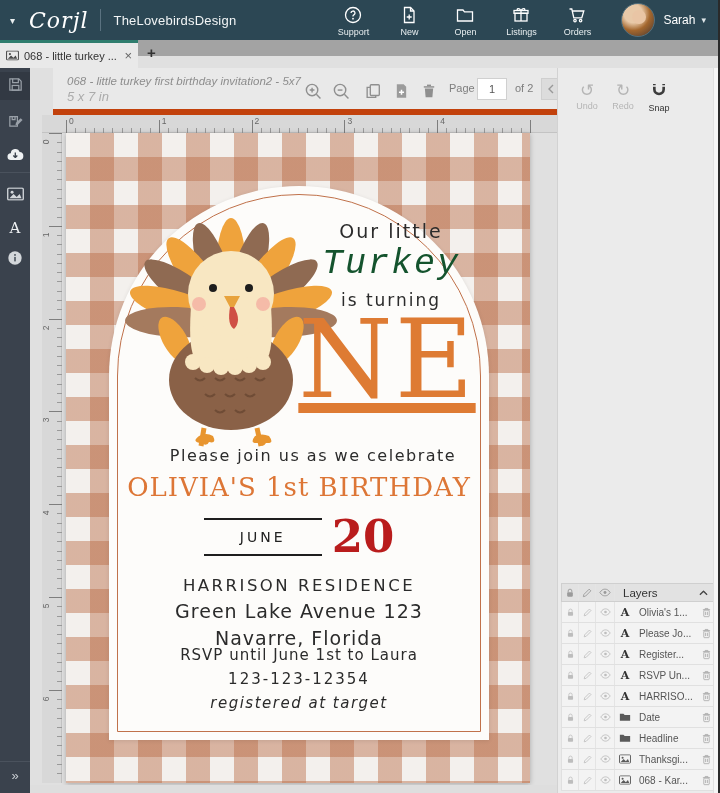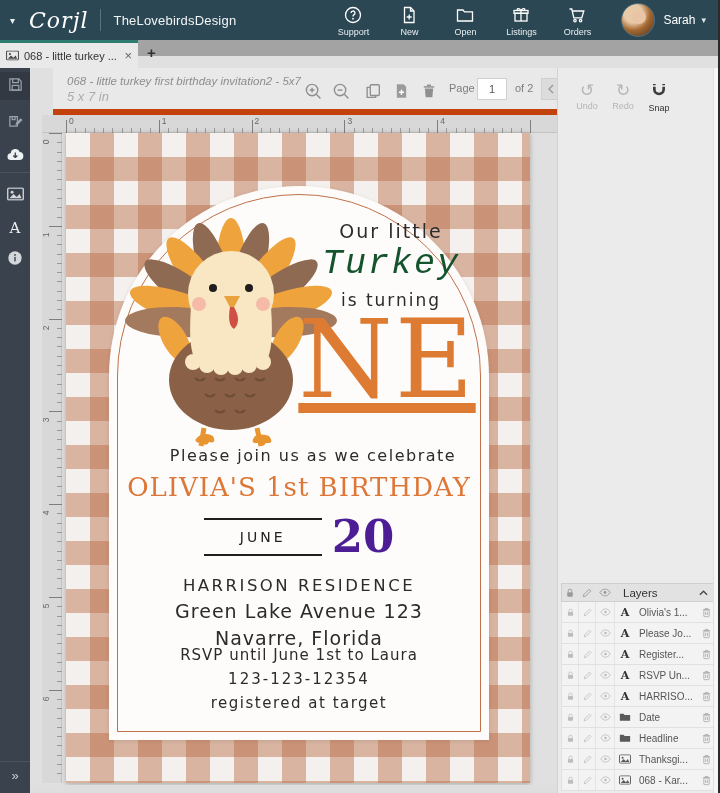--- a/index.html
+++ b/index.html
@@ -123,31 +123,31 @@
     font-family:"DejaVu Serif", serif; font-size:26px; color:#dd7636;
     letter-spacing:1px; cursor:pointer; }
   .inv-date { position:absolute; left:0; top:328px; width:380px; display:flex;
     align-items:center; justify-content:center; gap:10px; cursor:pointer; }
   .date-side { border-top:2px solid #1e1e1e; border-bottom:2px solid #1e1e1e;
     padding:9px 0; text-align:center; font-size:14px; letter-spacing:3px;
     color:#222; }
   .date-left { width:118px; }
   .date-right { width:124px; }
   .date-num { font-family:"DejaVu Serif", serif; font-weight:bold; font-size:45px;
-    color:#4c1d95; line-height:1; }
+    color:#b91c1c; line-height:1; }
   .inv-venue { position:absolute; left:0; top:390px; width:380px; text-align:center;
     cursor:pointer; }
   .venue-name { font-size:16.5px; letter-spacing:2.5px; }
   .venue-line { font-size:19px; letter-spacing:1px; margin-top:5px; }
   .inv-rsvp { position:absolute; left:0; top:460px; width:380px; text-align:center;
     cursor:pointer; }
   .rsvp-line { font-size:15px; letter-spacing:1px; }
   .rsvp-phone { font-size:15px; letter-spacing:2px; margin-top:6px; }
   .inv-registry { position:absolute; left:0; top:508px; width:380px; text-align:center;
-    font-size:15px; letter-spacing:1.5px; cursor:pointer; }
+    font-size:15px; letter-spacing:1.5px; cursor:pointer;font-style:italic; }
   .turkey { position:absolute; left:10px; top:26px; cursor:pointer; }
 
   
   .rightpanel { position:absolute; left:557px; top:68px; width:163px; height:725px;
     background:#ebebeb; border-left:1px solid #d2d2d2; z-index:10; }
   .hist { position:absolute; top:14px; width:34px; text-align:center; cursor:pointer; }
   .hist .g { font-size:17px; line-height:18px; }
   .hist .lbl { font-size:9px; margin-top:1px; }
   .hist-dim .g, .hist-dim .lbl { color:#b5b5b5; }
   .hist-on .lbl { color:#333; }

